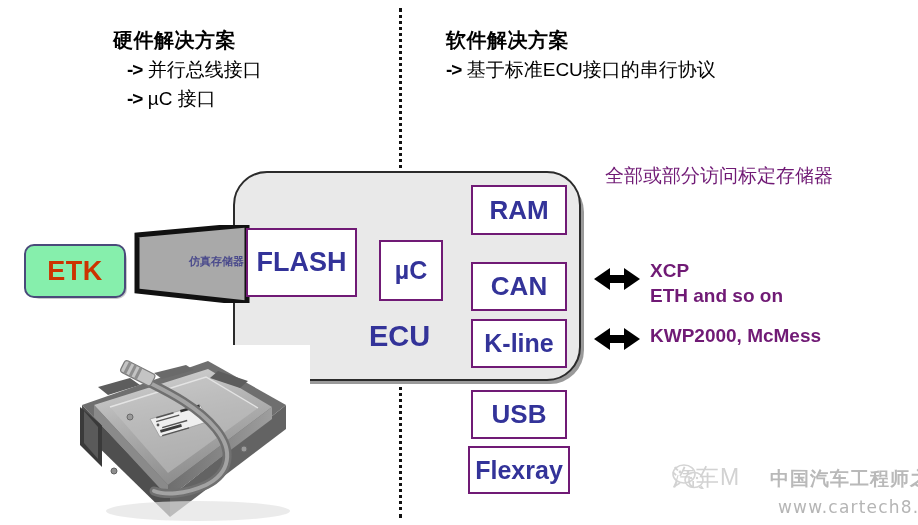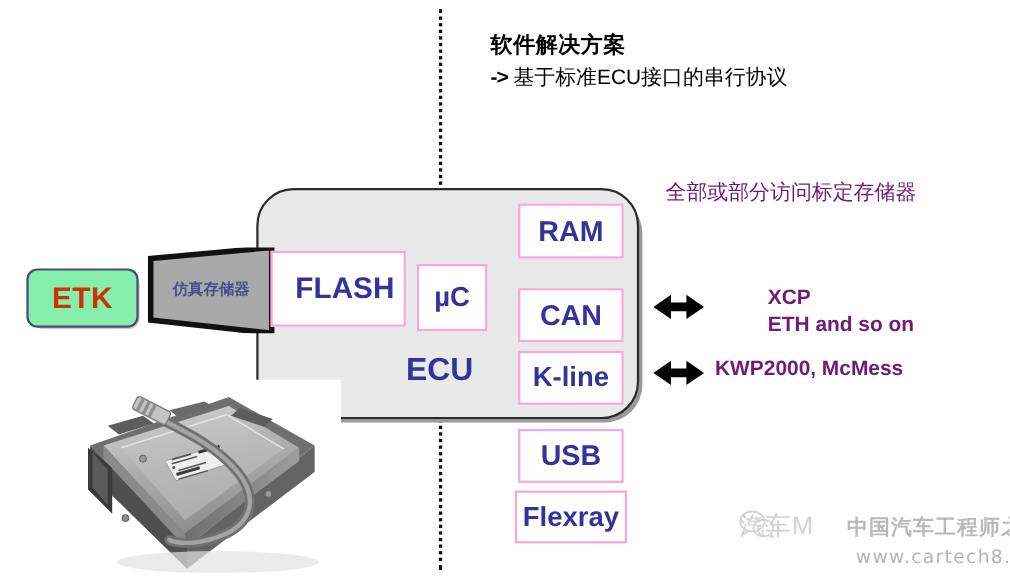--- a/index.html
+++ b/index.html
@@ -65,29 +65,29 @@
     height: 206px;
     background: #e9e9e9;
     border: 2px solid #2b2b2b;
     border-radius: 34px;
   }
 
   
   .chip {
     position: absolute;
     background: #ffffff;
-    border: 2px solid #f9a8d4;
+    border: 2px solid #701a75;
     color: #333399;
     font-weight: bold;
     display: flex;
     align-items: center;
     justify-content: center;
     letter-spacing: 0px;
   }
-  #chip-flash { left: 246px; top: 228px; width: 107px; height: 65px; font-size: 27px; padding-left: 12px; }
+  #chip-flash { left: 246px; top: 228px; width: 107px; height: 65px; font-size: 27px; }
   #chip-uc    { left: 379px; top: 240px; width: 60px;  height: 57px; font-size: 25px; }
   #chip-ram   { left: 471px; top: 185px; width: 92px;  height: 46px; font-size: 26px; }
   #chip-can   { left: 471px; top: 262px; width: 92px;  height: 45px; font-size: 26px; }
   #chip-kline { left: 471px; top: 319px; width: 92px;  height: 45px; font-size: 25px; }
   #chip-usb   { left: 471px; top: 390px; width: 92px;  height: 45px; font-size: 26px; }
   #chip-flex  { left: 468px; top: 446px; width: 98px;  height: 44px; font-size: 25px; }
 
   
   #ecu-label {
     position: absolute;
@@ -136,38 +136,38 @@
     top: 225px;
     width: 116px;
     height: 78px;
   }
   #trap-wrap svg { display: block; }
   #trap-text {
     position: absolute;
     left: 140px;
     top: 254px;
     width: 104px;
-    text-align: center;
-    font-size: 14px;
+    text-align: right;
+    font-size: 11px;
     font-weight: bold;
     color: #4a4a8c;
     white-space: nowrap;
     font-family: Liberation Sans, sans-serif;
   }
 
   
   .anno {
     position: absolute;
     color: #701a75;
     font-weight: bold;
     white-space: nowrap;
   }
   #anno-memory { left: 605px; top: 163px; font-size: 19px; line-height: 1.35; font-weight: normal; }
   #anno-memory .l2 { font-weight: normal; }
-  #anno-xcp   { left: 650px; top: 258px; font-size: 19px; line-height: 1.32; margin-left: 48px; }
+  #anno-xcp   { left: 650px; top: 258px; font-size: 19px; line-height: 1.32; }
   #anno-kwp   { left: 650px; top: 325px; font-size: 19px; }
 
   
   .dblarrow { position: absolute; }
   #arrow-1 { left: 594px; top: 267px; }
   #arrow-2 { left: 594px; top: 327px; }
 
   
   #photo {
     position: absolute;
@@ -207,20 +207,31 @@
   }
   #wm-logo { position: absolute; left: 671px; top: 463px; }
 </style>
 </head>
 <body>
 
 <div id="page">
 
   <div id="divider"></div>
 
+  <div class="hdr" id="hdr-hardware">
+    <div class="hdr-title">硬件解决方案</div>
+    <div class="hdr-line">
+      <span class="arr">-&gt;</span>
+      <span>并行总线接口</span>
+    </div>
+    <div class="hdr-line">
+      <span class="arr">-&gt;</span>
+      <span>µC 接口</span>
+    </div>
+  </div>
 
   <div class="hdr" id="hdr-software">
     <div class="hdr-title">软件解决方案</div>
     <div class="hdr-line">
       <span class="arr">-&gt;</span>
       <span>基于标准ECU接口的串行协议</span>
     </div>
   </div>
 
   <div id="ecu-shadow"></div>

